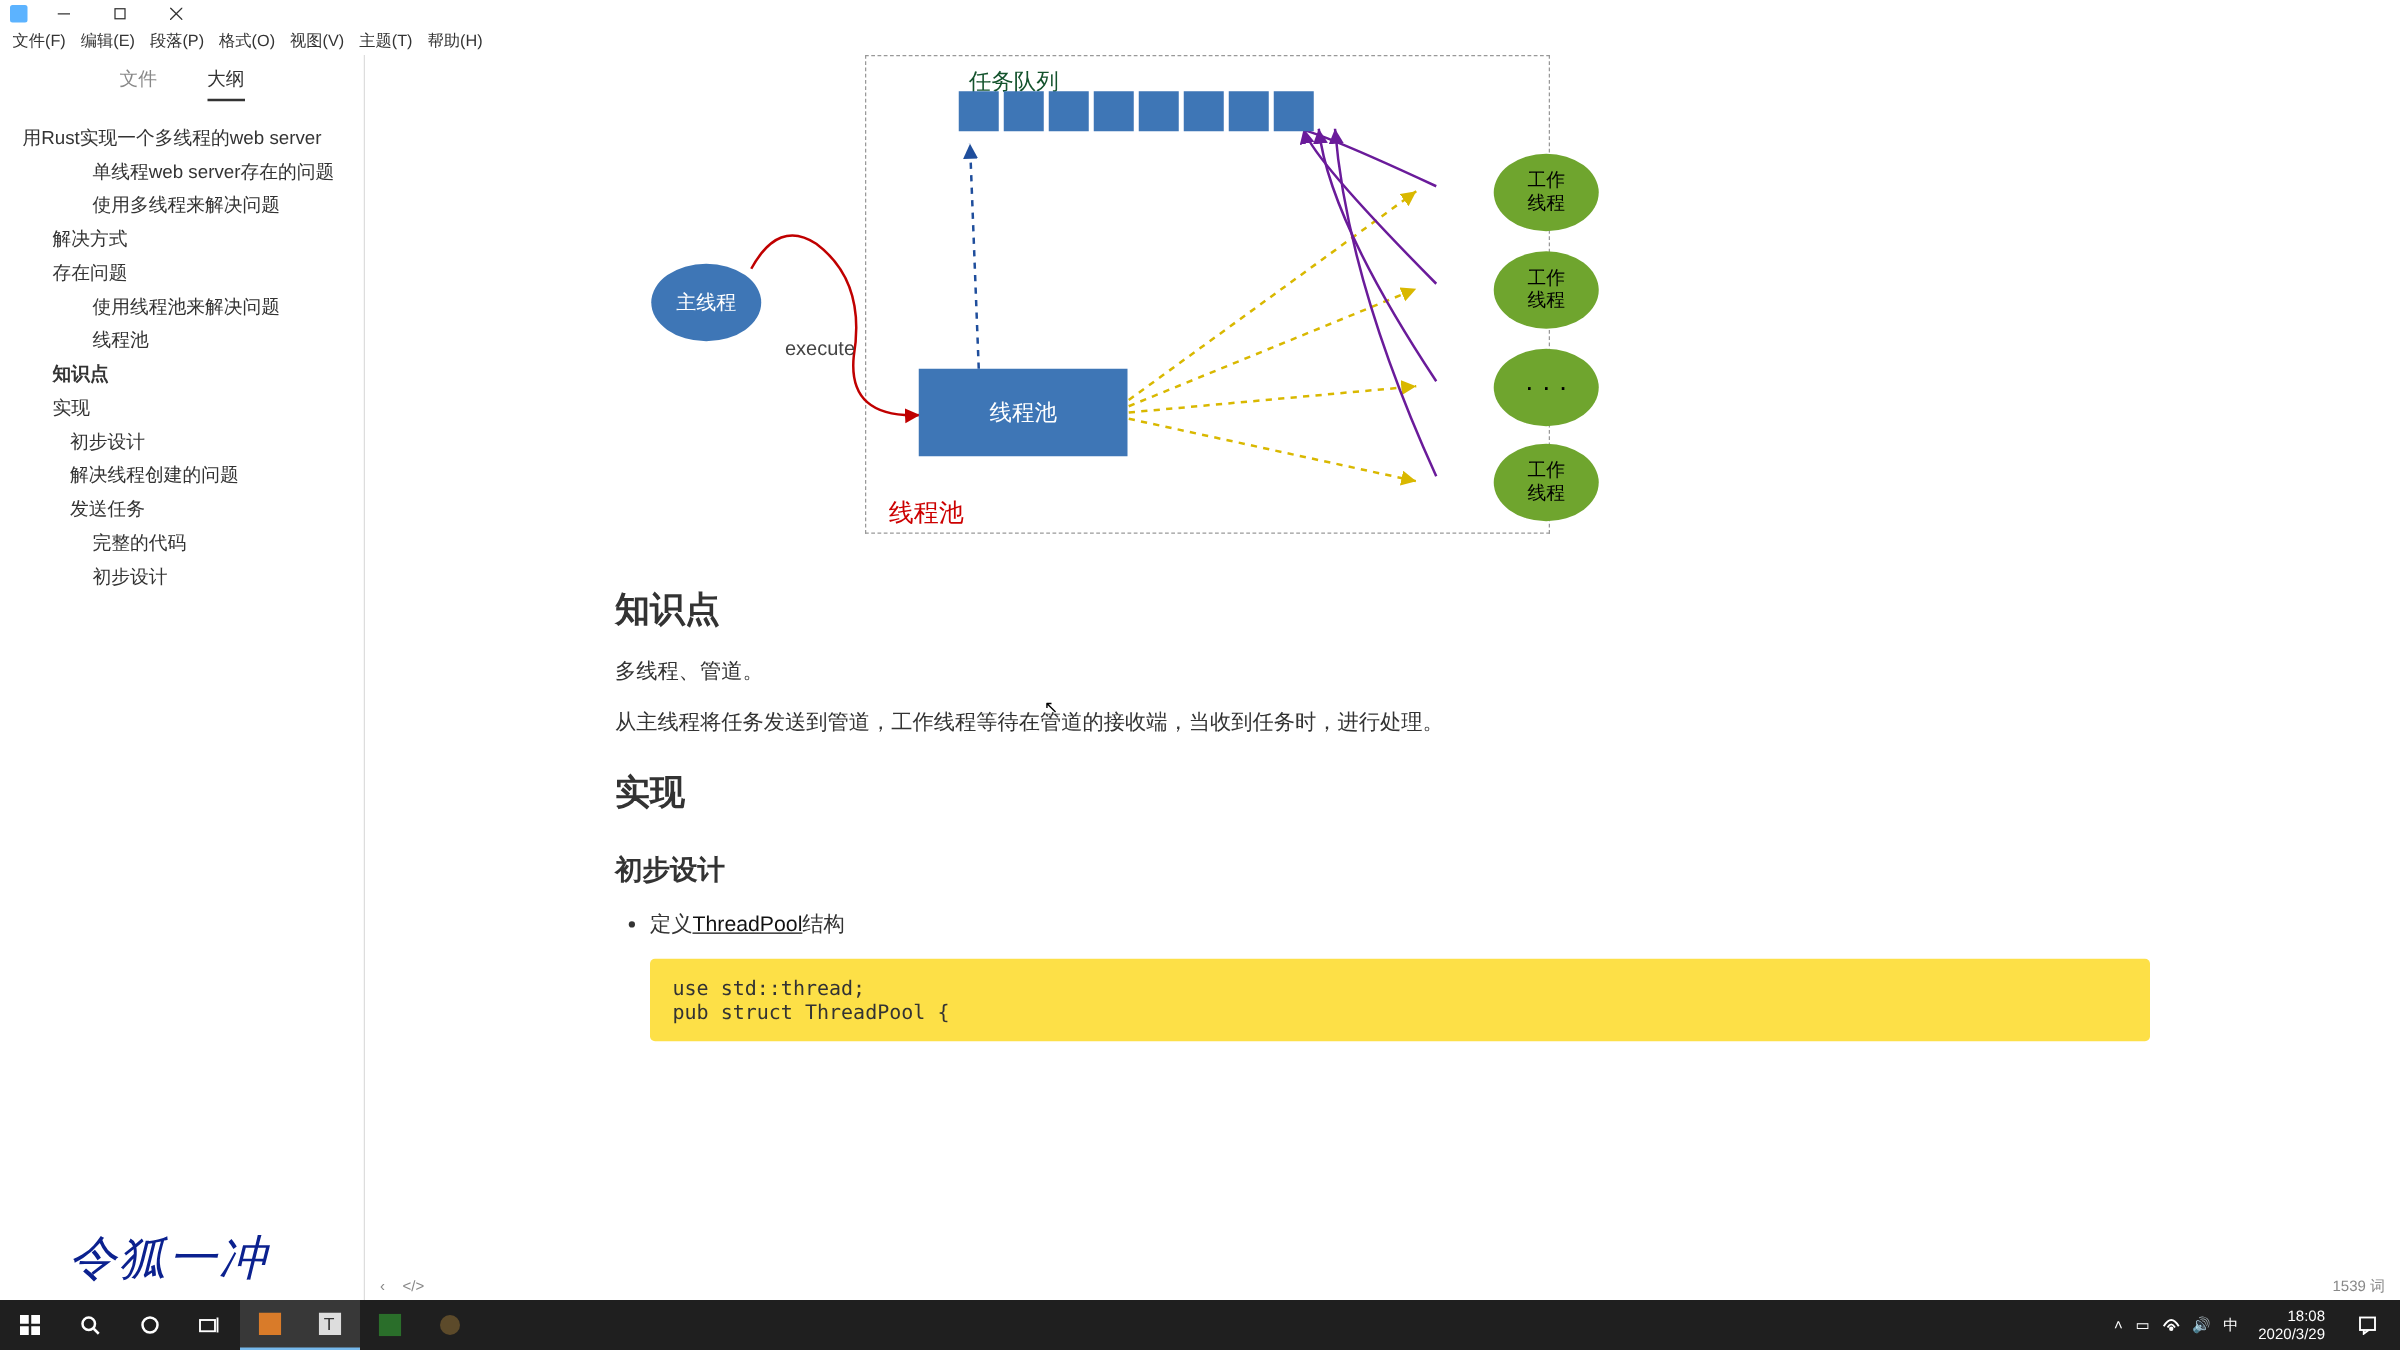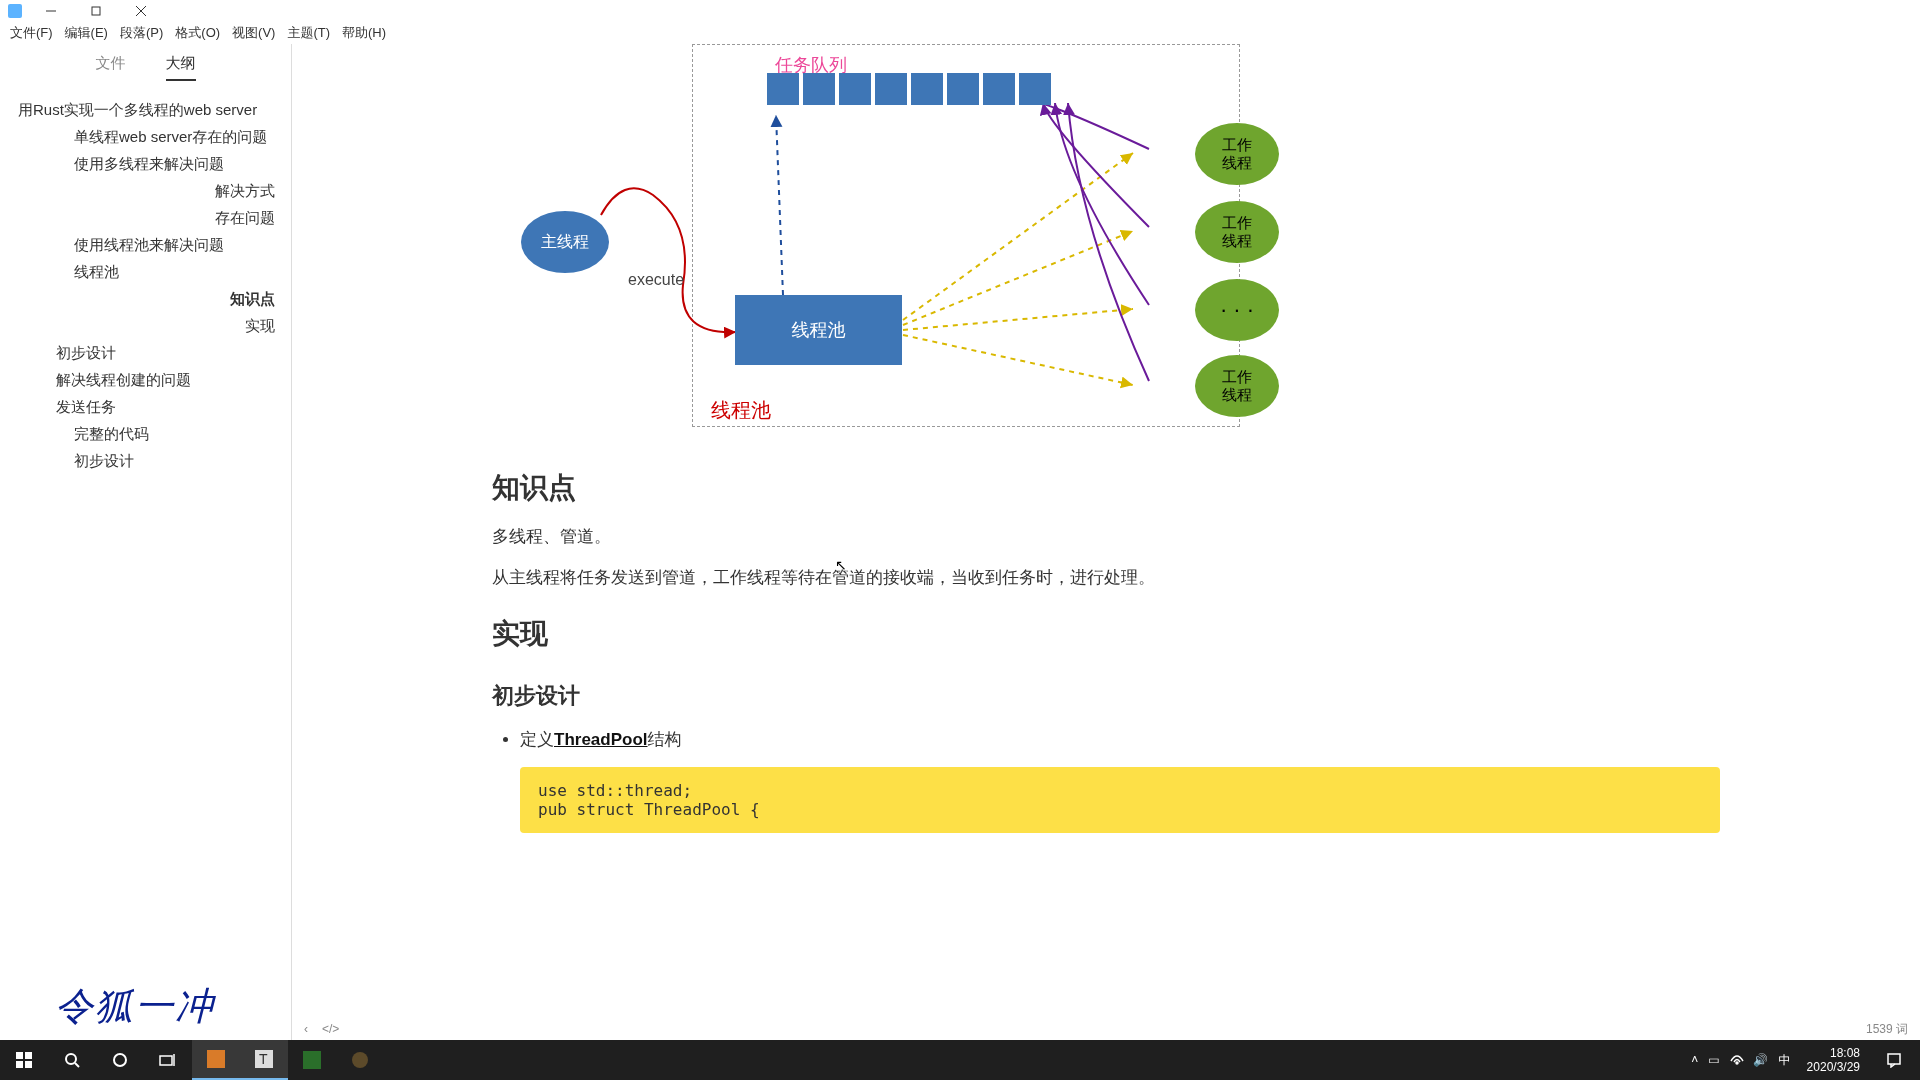--- a/index.html
+++ b/index.html
@@ -17,51 +17,51 @@
     .app-body { display: flex; height: calc(100vh - 44px - 40px); }
     
     .sidebar { width: 292px; border-right: 1px solid #ddd; background: #fff; display: flex; flex-direction: column; position: relative; }
     .sidebar-tabs { display: flex; justify-content: center; gap: 40px; padding: 10px 0 8px; }
     .sidebar-tab { font-size: 15px; color: #888; padding-bottom: 6px; cursor: pointer; }
     .sidebar-tab.active { color: #333; border-bottom: 2px solid #333; font-weight: 500; }
     .outline { flex: 1; padding: 8px 0; overflow-y: auto; }
     .outline-item { padding: 4px 16px; font-size: 15px; cursor: pointer; }
     .outline-item.l1 { padding-left: 18px; }
     .outline-item.l2 { padding-left: 30px; margin-left: 44px; }
-    .outline-item.l3 { padding-left: 42px; text-align: right; }
+    .outline-item.l3 { padding-left: 42px; }
     .outline-item.l4 { padding-left: 56px; }
     .outline-item.active { font-weight: bold; }
     .watermark { position: absolute; bottom: 8px; left: 55px; font-family: "KaiTi", serif; font-size: 38px; color: #0b218f; font-style: italic; letter-spacing: 2px; }
     
     .editor { flex: 1; overflow-y: auto; background: #fff; position: relative; }
     .editor-content { padding: 0 0 30px 0; }
     
     .diagram-area { margin: 0 auto; width: 548px; height: 383px; border: 1px dashed #999; position: relative; margin-left: 400px; }
-    .diag-title { position: absolute; top: 8px; left: 82px; color: #ec4899; font-size: 18px; }
+    .diag-title { position: absolute; top: 8px; left: 82px; color: #14532d; font-size: 18px; }
     .diag-label { position: absolute; bottom: 2px; left: 18px; color: #c00; font-size: 20px; }
     .main-thread { position: absolute; left: -172px; top: 166px; width: 88px; height: 62px; border-radius: 50%; background: #3e76b6; color: #fff; display: flex; align-items: center; justify-content: center; font-size: 16px; }
     .execute-label { position: absolute; left: -65px; top: 226px; font-size: 16px; color: #444; }
     .queue-row { position: absolute; top: 28px; left: 74px; display: flex; gap: 4px; }
     .queue-box { width: 32px; height: 32px; background: #3e76b6; }
     .thread-pool-box { position: absolute; top: 250px; left: 42px; width: 167px; height: 70px; background: #3e76b6; color: #fff; display: flex; align-items: center; justify-content: center; font-size: 18px; }
     .worker { position: absolute; right: -40px; width: 84px; height: 62px; border-radius: 50%; background: #6fa52e; color: #000000; display: flex; align-items: center; justify-content: center; font-size: 15px; text-align: center; line-height: 1.2; }
     .worker.w1 { top: 78px; }
     .worker.w2 { top: 156px; }
     .worker.w3 { top: 234px; font-size: 22px; }
     .worker.w4 { top: 310px; }
     .diagram-svg { position: absolute; left: -200px; top: 0; pointer-events:none; }
     .cursor-arrow { position: absolute; left: 100px; top: 262px; font-size: 14px; color: #000; }
     
     .article { padding: 20px 200px 40px 200px; }
     .article h2 { font-size: 28px; font-weight: bold; margin: 22px 0 16px; }
     .article h3 { font-size: 22px; font-weight: bold; margin: 28px 0 14px; }
     .article p { font-size: 17px; margin: 12px 0; line-height: 1.7; }
     .article ul { margin: 10px 0 10px 28px; }
     .article li { font-size: 17px; line-height: 1.8; }
-    .link-span { color: #111; text-decoration: underline; font-weight: bold; }
+    .link-span { color: #111; text-decoration: underline; }
     .code-block { background: #fde047; border-radius: 4px; padding: 14px 18px; font-family: "Consolas", monospace; font-size: 16px; white-space: pre; margin: 12px 0 0 28px; color: #333; overflow: hidden; }
     
     .bottom-status { position: absolute; bottom: 0; left: 0; right: 0; height: 22px; display: flex; align-items: center; justify-content: space-between; padding: 0 12px; font-size: 12px; color: #888; background: #fff; }
     .bottom-left { display:flex; gap:14px; align-items:center; }
     
     .taskbar { height: 40px; background: #1f1f1f; display: flex; align-items: center; color: #fff; position: absolute; bottom:0; left:0; right:0; }
     .taskbar-left { display: flex; }
     .task-btn { width: 48px; height: 40px; display: flex; align-items: center; justify-content: center; cursor: pointer; }
     .task-btn.active { border-bottom: 2px solid #76b9ed; background: #383838; }
     .taskbar-right { margin-left: auto; display: flex; align-items: center; gap: 10px; padding-right: 8px; font-size: 12px; }

